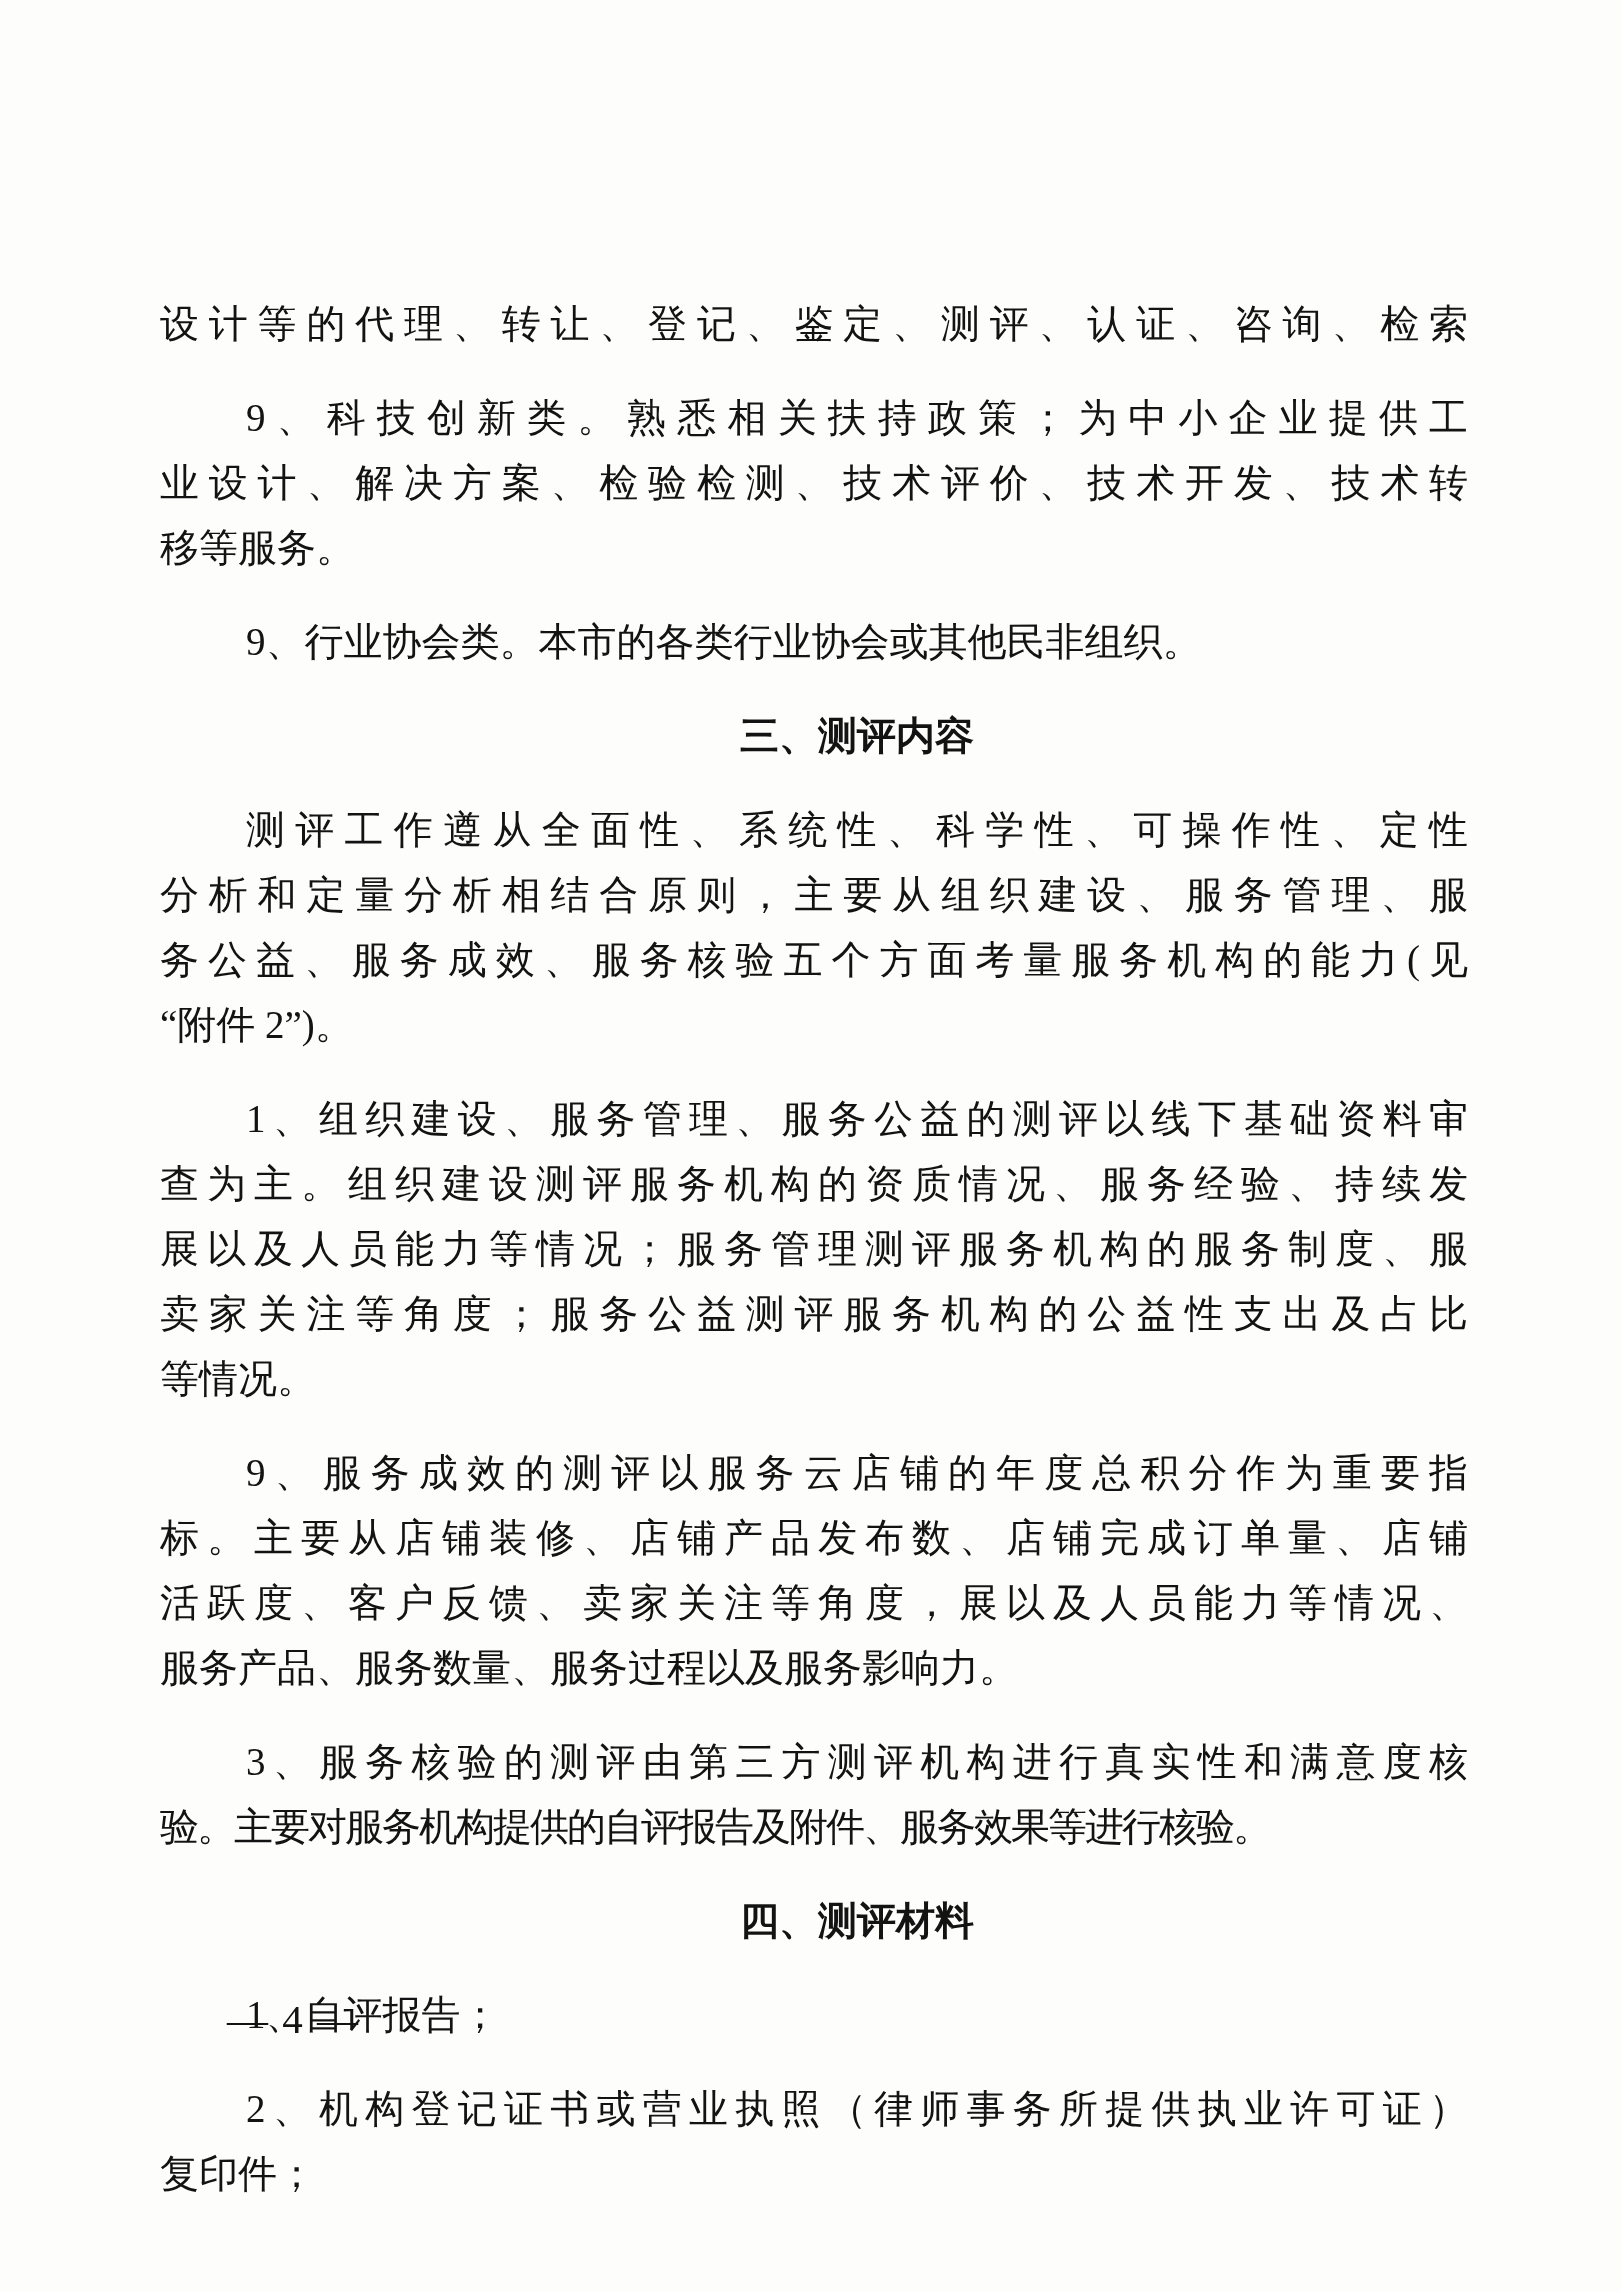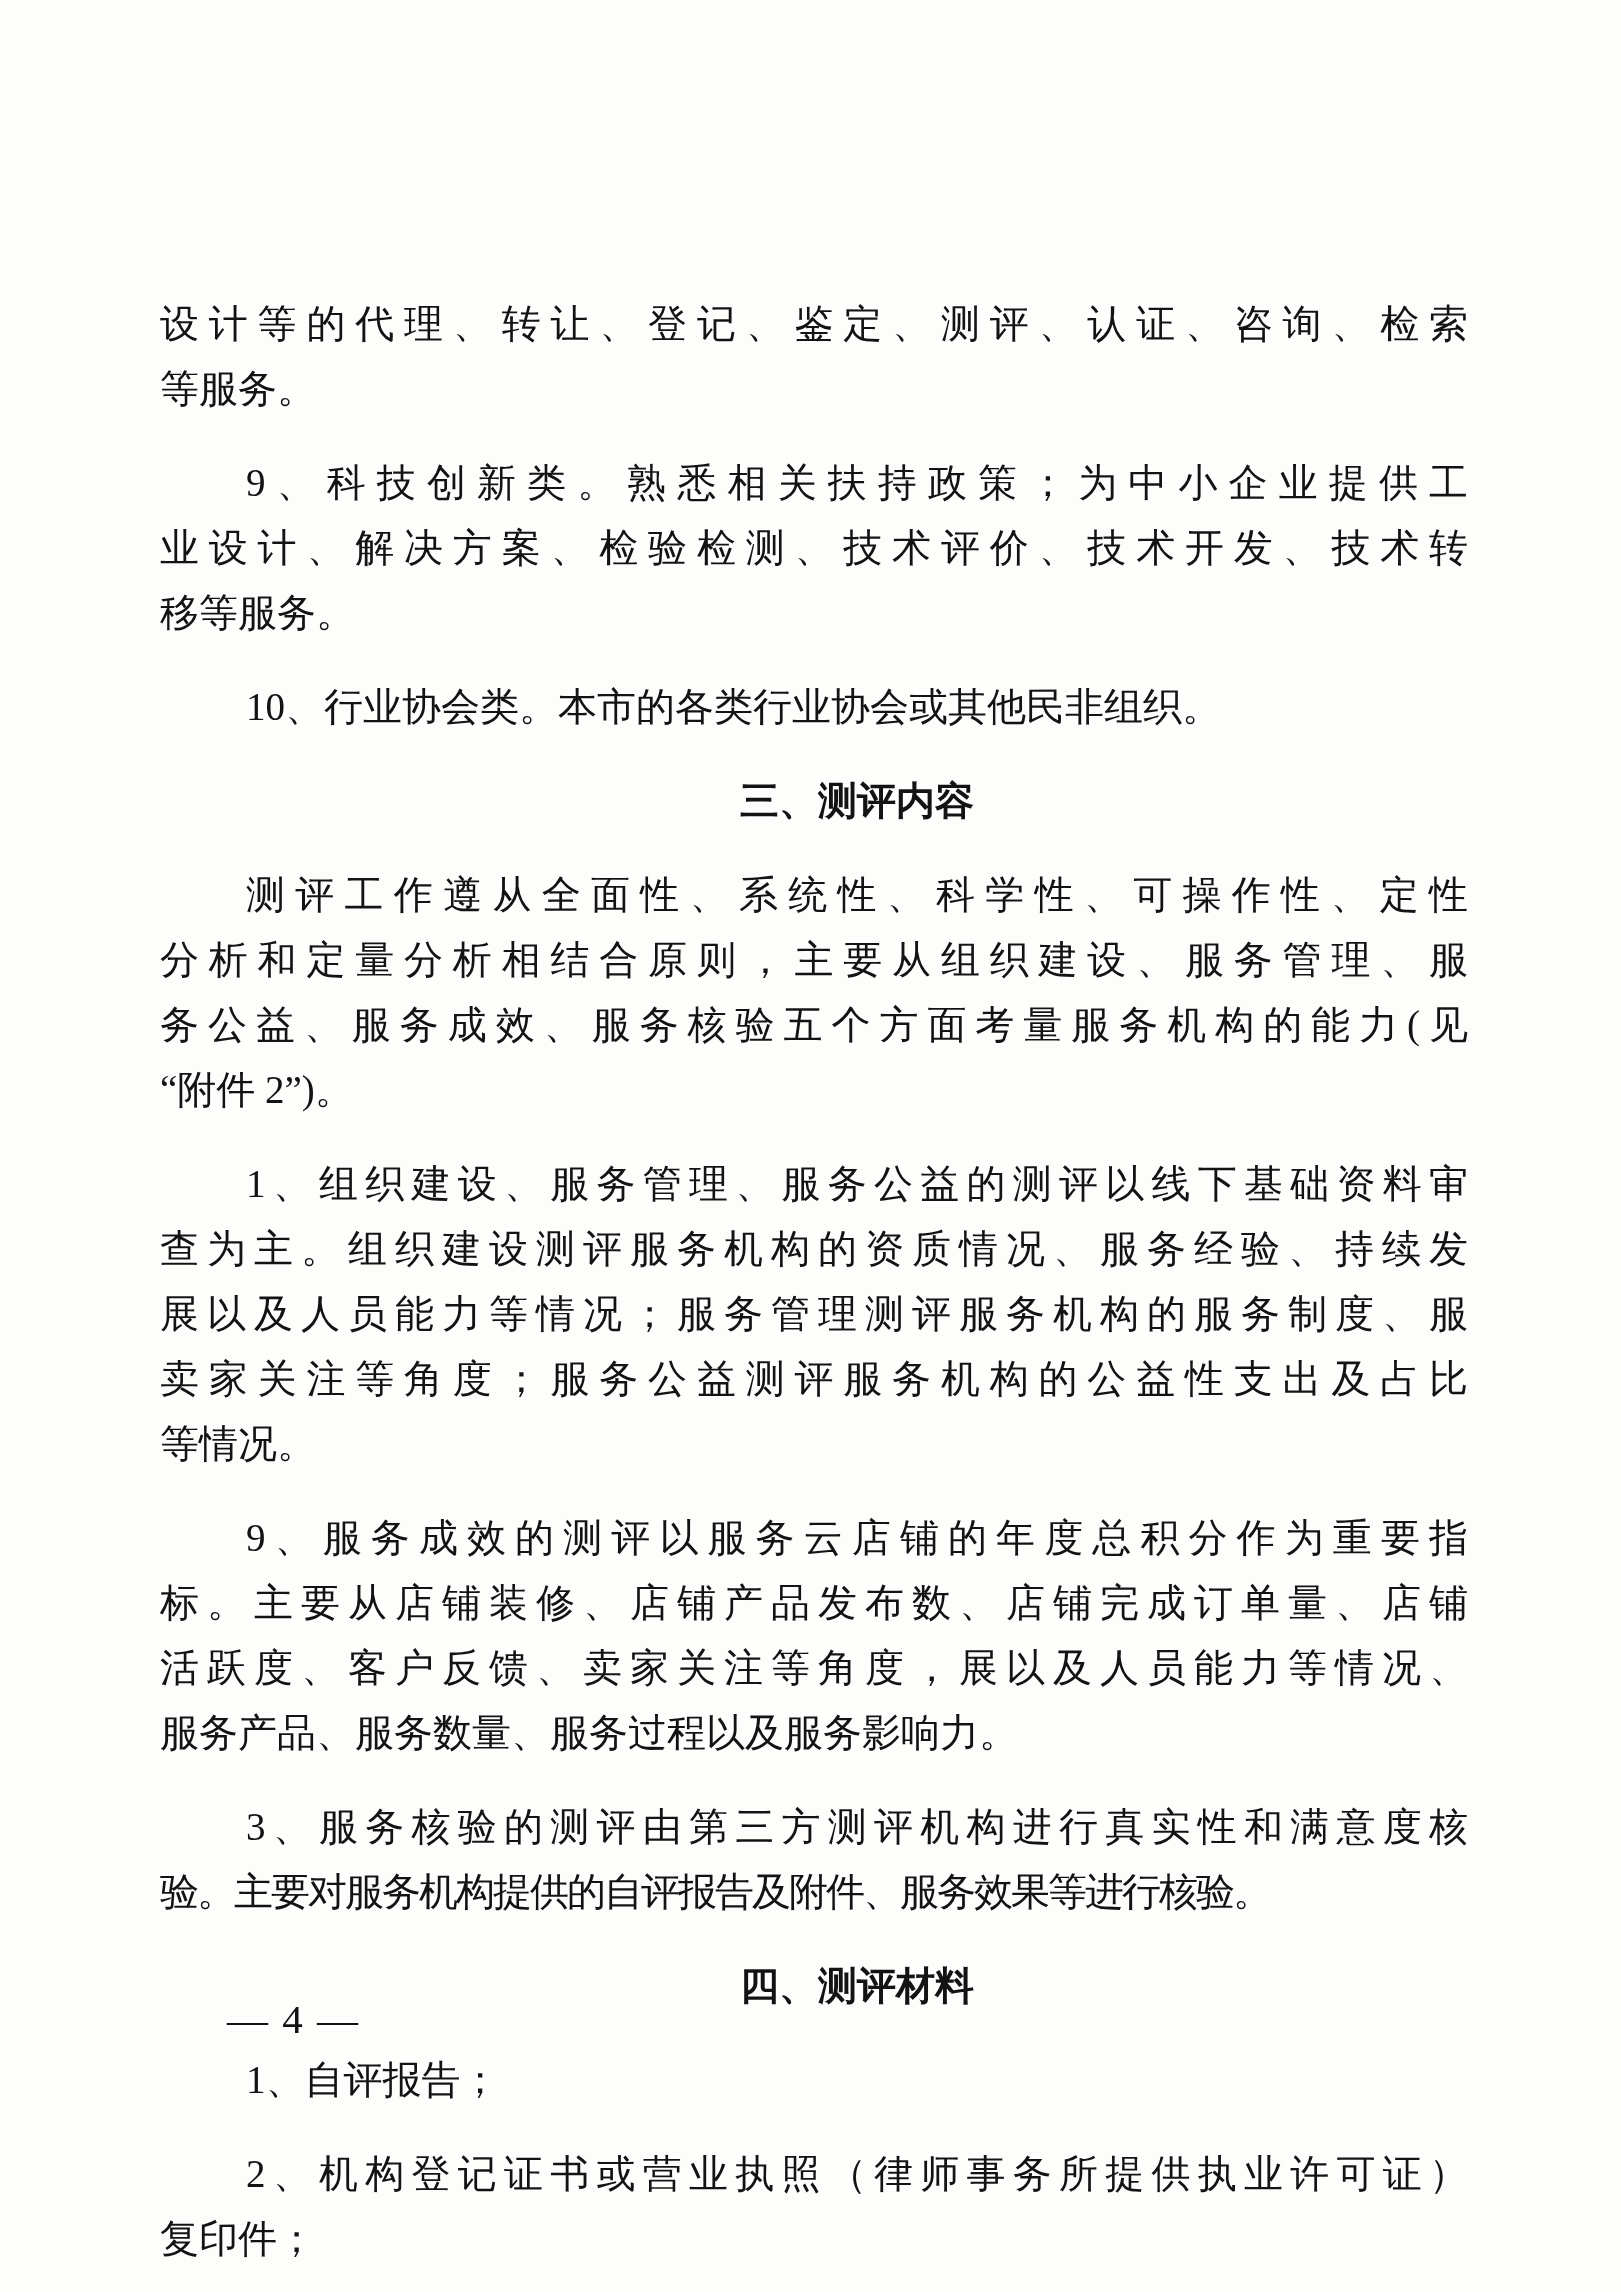--- a/index.html
+++ b/index.html
@@ -57,25 +57,24 @@
     letter-spacing: 2px;
     color: #131313;
   }
 </style>
 </head>
 <body>
 
 <div class="page">
   <div class="content">
       <div class="line fill">设计等的代理、转让、登记、鉴定、测评、认证、咨询、检索</div>
-      <div class="line">等服务。</div>
       <div class="line indent fill">9、科技创新类。熟悉相关扶持政策；为中小企业提供工</div>
       <div class="line fill">业设计、解决方案、检验检测、技术评价、技术开发、技术转</div>
       <div class="line">移等服务。</div>
-      <div class="line indent">10、行业协会类。本市的各类行业协会或其他民非组织。</div>
+      <div class="line indent">9、行业协会类。本市的各类行业协会或其他民非组织。</div>
       <div class="line indent bold">三、测评内容</div>
       <div class="line indent fill">测评工作遵从全面性、系统性、科学性、可操作性、定性</div>
       <div class="line fill">分析和定量分析相结合原则，主要从组织建设、服务管理、服</div>
       <div class="line fill">务公益、服务成效、服务核验五个方面考量服务机构的能力(见</div>
       <div class="line">“附件 2”)。</div>
       <div class="line indent fill">1、组织建设、服务管理、服务公益的测评以线下基础资料审</div>
       <div class="line fill">查为主。组织建设测评服务机构的资质情况、服务经验、持续发</div>
       <div class="line fill">展以及人员能力等情况；服务管理测评服务机构的服务制度、服</div>
       <div class="line fill">卖家关注等角度；服务公益测评服务机构的公益性支出及占比</div>
       <div class="line">等情况。</div>

